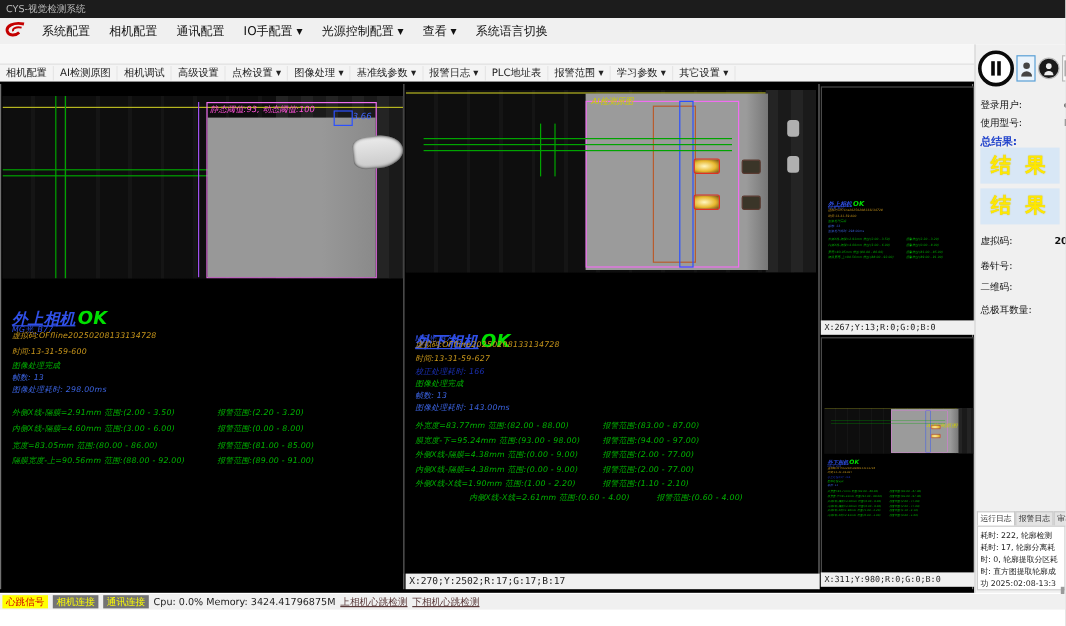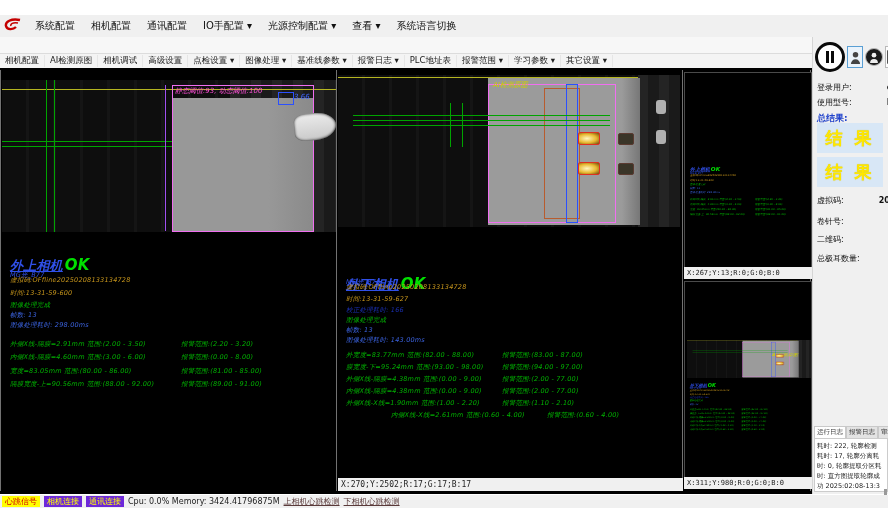--- a/index.html
+++ b/index.html
@@ -101,29 +101,32 @@
   .log-text{position:absolute;top:401px;left:1px;right:1px;bottom:2px;background:#fff;
             border:1px solid #ccc;font-size:6.5px;color:#222;padding:2px 5px 2px 2px;line-height:1.55;
             overflow:hidden;word-break:break-all;}
   .log-scroll{position:absolute;right:2px;top:452px;width:3px;height:14px;background:#9a9a9a;}
 
   
   .bottombar{position:absolute;top:495px;left:0;width:888px;height:13px;background:#f0f0f0;
              display:flex;align-items:center;gap:4px;font-size:8px;padding-left:2px;box-sizing:border-box;}
   .badge{padding:0 3px;height:11px;line-height:11px;font-size:8px;}
   .badge-yellow{background:#ffff00;color:#d00000;}
-  .badge-red{background:#6d28d9;color:#ffff00;}
+  .badge-red{background:#737373;color:#ffff00;}
   .sb-text{color:#222;}
   .sb-link{color:#5a3a3a;text-decoration:underline;}
 </style>
 </head>
 <body>
 
 <div class="app">
 
+  <div class="titlebar">
+    <span>CYS-视觉检测系统</span>
+  </div>
 
   <div class="menubar">
     <svg class="logo" viewBox="0 0 20 16">
       <path d="M16 2 C7 0 1 4 2 8 C3 12 9 12 12 9" fill="none" stroke="#c40000" stroke-width="2.4"></path>
       <path d="M14 5 C9 4 6 6 7 8" fill="none" stroke="#c40000" stroke-width="1.6"></path>
     </svg>
     <span class="menu-item">系统配置</span>
     <span class="menu-item">相机配置</span>
     <span class="menu-item">通讯配置</span>
     <span class="menu-item">IO手配置 ▾</span>

